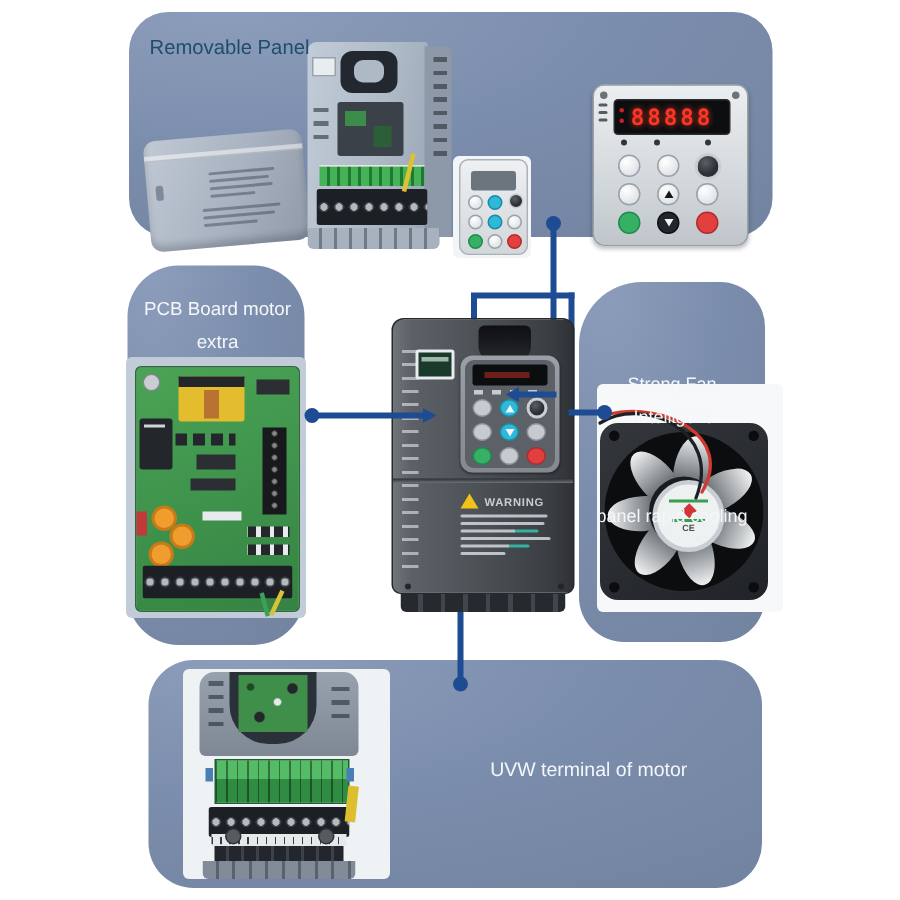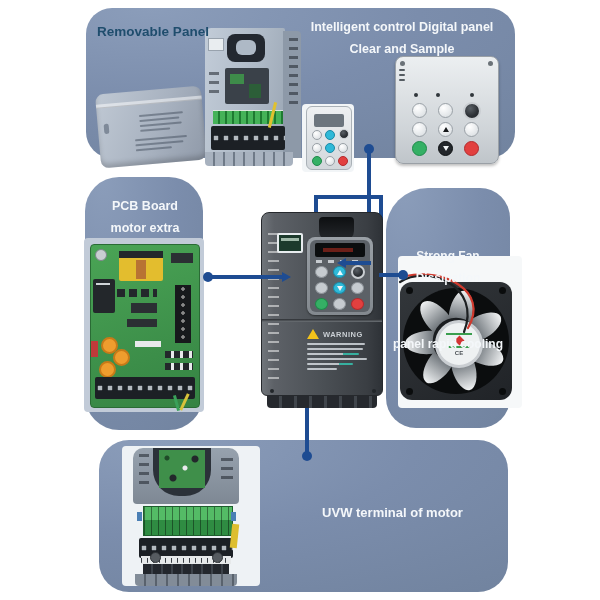--- a/index.html
+++ b/index.html
@@ -2,21 +2,21 @@
 <html><head>
 <meta charset="utf-8">
 <style>
   html,body{margin:0;padding:0;background:#fff;}
   .canvas{position:relative;width:600px;height:600px;background:#ffffff;overflow:hidden;
           font-family:"Liberation Sans",sans-serif;}
   .abs{position:absolute;}
   
   .panel{position:absolute;z-index:1;
          background:radial-gradient(140% 140% at 15% 0%, #8b9dba 0%, #7b8dac 45%, #70829d 100%);}
-  .callout{position:absolute;z-index:15;font-weight:bold;text-align:center;color:#f4f7fa;}
+  .callout{position:absolute;z-index:15;font-weight:normal;text-align:center;color:#f4f7fa;}
   .callout.dark{color:#1f4d6d;}
   
   .cline{position:absolute;background:#1e4c92;}
   .cdot{position:absolute;width:10px;height:10px;border-radius:50%;background:#1e4c92;}
   .arrow-left{position:absolute;width:0;height:0;border-top:5px solid transparent;
               border-bottom:5px solid transparent;border-right:9px solid #1e4c92;}
   .arrow-right{position:absolute;width:0;height:0;border-top:5px solid transparent;
                border-bottom:5px solid transparent;border-left:9px solid #1e4c92;}
   .z6{z-index:6;} .z20{z-index:20;}
   
@@ -49,31 +49,27 @@
 
 <div class="canvas">
 
   <div class="panel" style="left:86px;top:8px;width:429px;height:150px;border-radius:26px;"></div>
   <div class="panel" style="left:85px;top:177px;width:118px;height:253px;border-radius:34px;"></div>
   <div class="panel" style="left:386px;top:188px;width:124px;height:240px;border-radius:42px 30px 30px 30px;"></div>
   <div class="panel" style="left:99px;top:440px;width:409px;height:152px;border-radius:30px;"></div>
 
   <div class="callout dark" style="left:83px;top:24px;width:140px;font-size:13.5px;">Removable Panel</div>
 
-  <div class="callout" style="left:302px;top:16px;width:200px;font-size:12.5px;line-height:22px;">
-    <div>Intelligent control Digital panel</div>
-    <div>Clear and Sample</div>
-  </div>
 
   <div class="callout" style="left:94px;top:195px;width:102px;font-size:12.5px;line-height:22px;">
     <div>PCB Board motor extra</div>
   </div>
 
   <div class="callout" style="left:390px;top:201px;width:116px;font-size:12px;line-height:22px;white-space:pre-wrap;">
-    <div>Strong Fan  Dissipation</div>
+    <div>Strong Fan  Intelligent</div>
     <div>panel rapid cooling</div>
   </div>
 
   <div class="callout" style="left:285px;top:501px;width:215px;font-size:13px;line-height:23px;">
     <div>UVW terminal of motor</div>
   </div>
 
   <div class="cdot z6" style="left:364px;top:144px;"></div>
   <div class="cline z6" style="left:367px;top:149px;width:4px;height:116px;"></div>
   <div class="cline z20" style="left:345px;top:261px;width:26px;height:4px;"></div>
@@ -149,20 +145,25 @@
   </div>
 
   <div class="photo" style="left:395px;top:56px;width:102px;height:106px;border:1px solid #9aa0a6;border-radius:8px;
        background:linear-gradient(180deg,#eceff1 0%,#cfd4d8 70%,#bfc5ca 100%);box-shadow:0 2px 3px rgba(0,0,0,.25);">
     <div class="abs" style="left:4px;top:4px;width:5px;height:5px;border-radius:50%;background:#6b7278;"></div>
     <div class="abs" style="left:92px;top:4px;width:5px;height:5px;border-radius:50%;background:#6b7278;"></div>
     <div class="abs" style="left:3px;top:12px;width:7px;">
       <div class="etch" style="width:6px;background:#555c62;"></div>
         <div class="etch" style="width:6px;background:#555c62;"></div>
         <div class="etch" style="width:6px;background:#555c62;"></div>
+    </div>
+    <div class="abs" style="left:13px;top:9px;width:76px;height:22px;background:#0c0e0f;border:1px solid #2a2e31;border-radius:3px;text-align:center;">
+      <span class="seg" style="font-size:15px;line-height:22px;">88888</span>
+      <div class="abs" style="left:3px;top:5px;width:3px;height:3px;border-radius:50%;background:#c22;"></div>
+      <div class="abs" style="left:3px;top:12px;width:3px;height:3px;border-radius:50%;background:#c22;"></div>
     </div>
     <div class="abs" style="left:18px;top:36px;width:70px;height:6px;">
       <div class="abs" style="left:0;top:0;width:4px;height:4px;border-radius:50%;background:#30363b;"></div>
       <div class="abs" style="left:22px;top:0;width:4px;height:4px;border-radius:50%;background:#30363b;"></div>
       <div class="abs" style="left:56px;top:0;width:4px;height:4px;border-radius:50%;background:#30363b;"></div>
     </div>
     <div class="btn white" style="left:16px;top:46px;width:15px;height:15px;"></div>
     <div class="btn white" style="left:42px;top:46px;width:15px;height:15px;"></div>
     <div class="btn knob" style="left:67px;top:45px;width:18px;height:18px;"></div>
     <div class="btn white" style="left:16px;top:65px;width:15px;height:15px;"></div>

